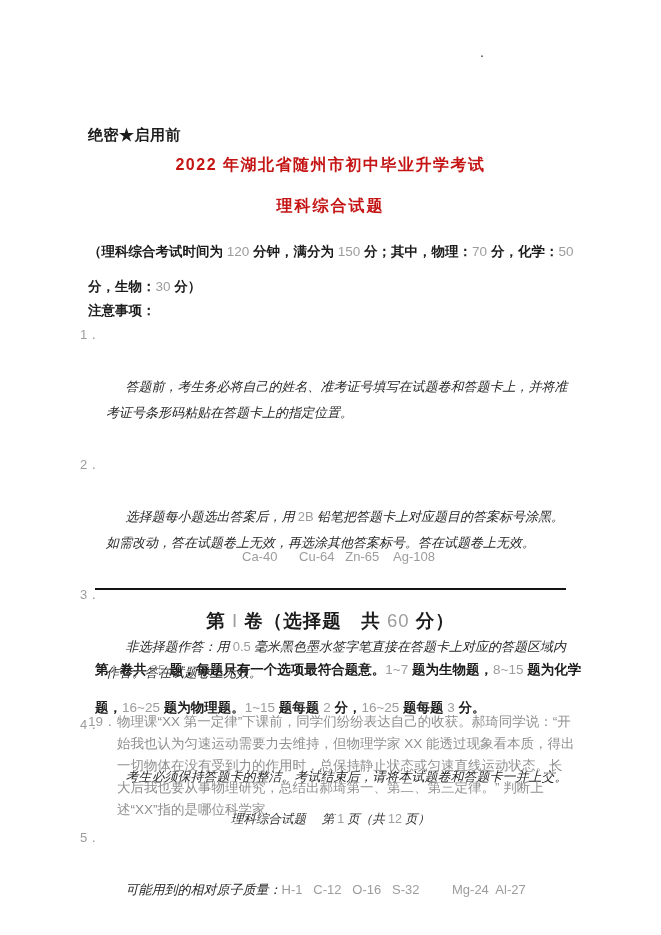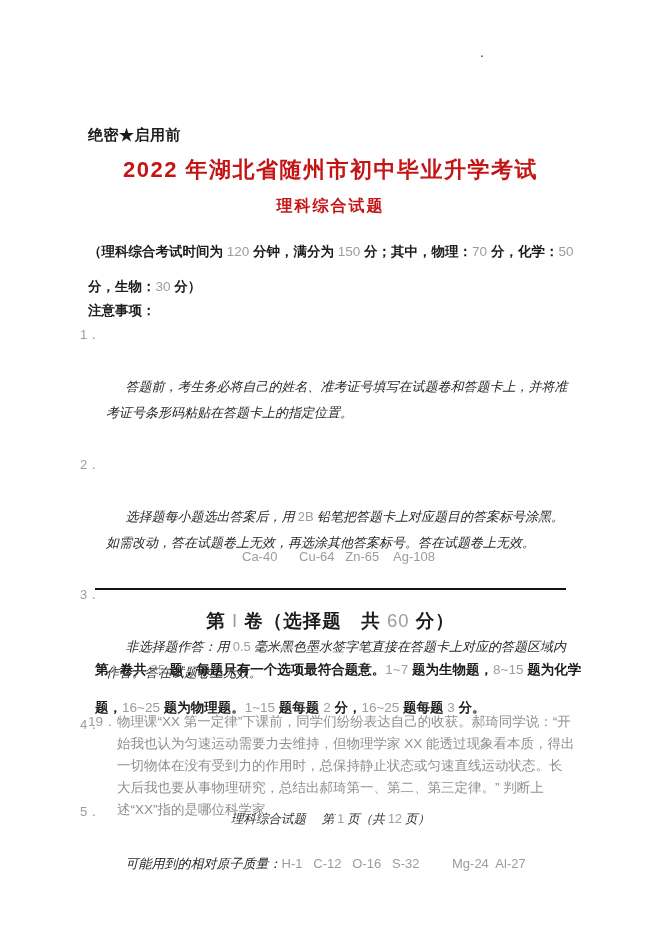--- a/index.html
+++ b/index.html
@@ -3,21 +3,21 @@
 <meta charset="utf-8">
 <style>
   html,body{margin:0;padding:0;background:#ffffff;}
   .page{
     position:relative;width:661px;height:935px;background:#ffffff;overflow:hidden;
     font-family:"Liberation Sans",sans-serif;color:#1c1c1c;
   }
   .abs{position:absolute;}
   .stray-dot{left:480px;top:44px;font-size:14px;color:#2a2a2a;}
   .classified{left:88px;top:126px;font-size:15px;font-weight:bold;letter-spacing:.5px;}
-  .title1{left:0;right:0;top:155px;text-align:center;font-size:22px;font-weight:bold;letter-spacing:1.5px;color:#c41414;}
+  .title1{left:0;right:0;top:155px;text-align:center;font-size:16px;font-weight:bold;letter-spacing:1.5px;color:#c41414;}
   .title2{left:0;right:0;top:196px;text-align:center;font-size:16px;font-weight:bold;letter-spacing:2px;color:#c41414;}
   .exam-info{left:88px;width:492px;top:234px;font-size:13.5px;font-weight:bold;line-height:35px;margin:0;}
   .notice-head{left:88px;top:302px;font-size:13.5px;font-weight:bold;}
   .notes{left:78px;width:497px;top:322px;font-size:13px;margin:0;padding:0;list-style:none;}
   .note-item{
     position:relative;padding-left:28px;line-height:26px;white-space:pre-wrap;
     font-family:"Liberation Serif",serif;font-style:italic;color:#262626;
   }
   .note-item.spaced{margin-top:9px;}
   .note-marker{position:absolute;left:2px;top:0;font-family:"Liberation Sans",sans-serif;font-style:normal;color:#9c9c9c;}
@@ -59,20 +59,21 @@
     <li class="note-item">
       <span class="note-marker">2．</span>
       <span><span>选择题每小题选出答案后，用 </span><span class="num">2B</span><span> 铅笔把答题卡上对应题目的答案标号涂黑。如需改动，答在试题卷上无效，再选涂其他答案标号。答在试题卷上无效。</span></span>
     </li>
     <li class="note-item">
       <span class="note-marker">3．</span>
       <span><span>非选择题作答：用 </span><span class="num">0.5</span><span> 毫米黑色墨水签字笔直接在答题卡上对应的答题区域内作答。答在试题卷上无效。</span></span>
     </li>
     <li class="note-item">
       <span class="note-marker">4．</span>
+      <span><span>考生必须保持答题卡的整洁。考试结束后，请将本试题卷和答题卡一并上交。</span></span>
     </li>
     <li class="note-item spaced">
       <span class="note-marker">5．</span>
       <span><span>可能用到的相对原子质量：</span><span class="num">H-1   C-12   O-16   S-32         Mg-24  Al-27</span></span>
     </li>
   </ol>
 
   <div class="abs masses2">Ca-40      Cu-64   Zn-65    Ag-108</div>
 
   <div class="abs divider"></div>

